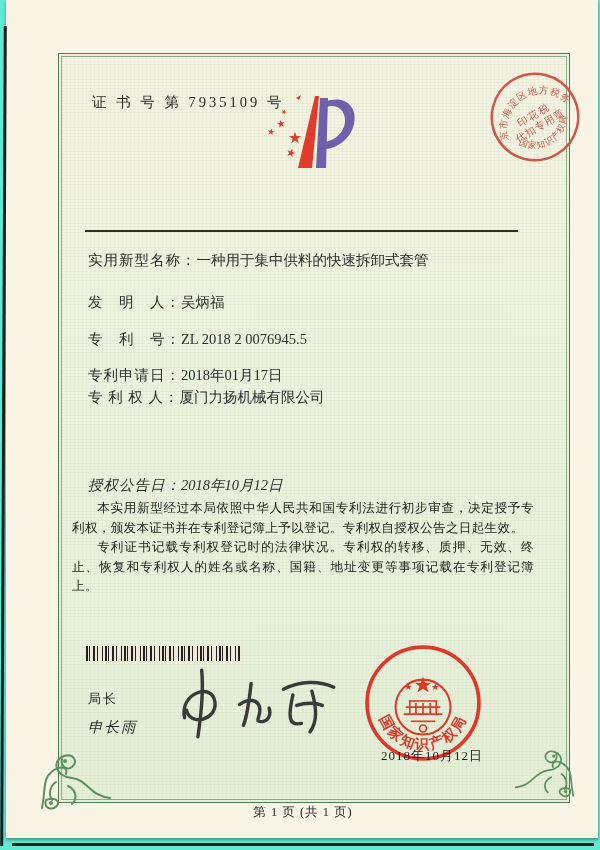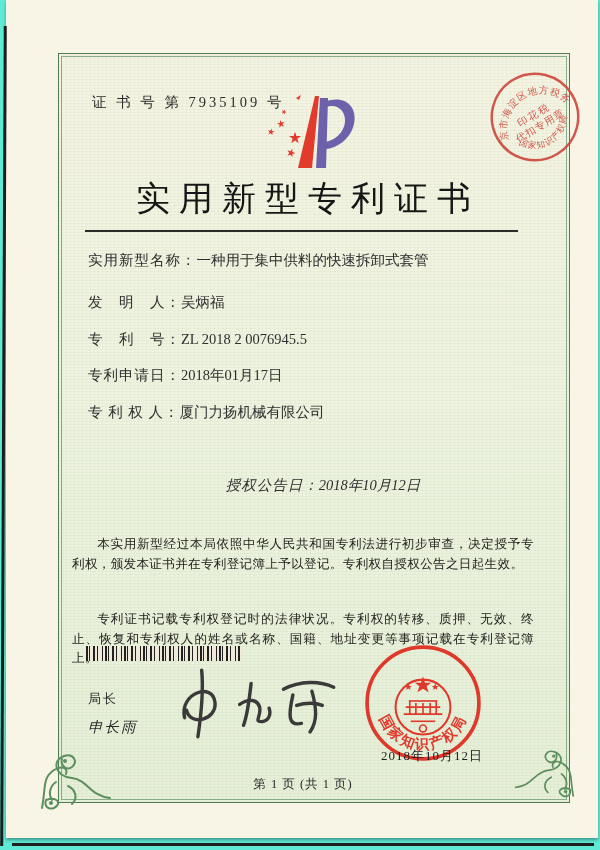--- a/index.html
+++ b/index.html
@@ -25,43 +25,43 @@
 
   .cert-no { position:absolute; left:92px; top:93px; font-size:14.5px; color:#2c2c2c; letter-spacing:3px; }
 
   .logo { position:absolute; left:258px; top:76px; }
   .tax-seal { position:absolute; left:487px; top:69px; transform:rotate(-31deg); opacity:.92; }
 
   .title { position:absolute; left:58px; top:176px; width:500px; text-align:center;
      font-size:34px; color:#161616; letter-spacing:9px; font-weight:500; }
   .title-rule { position:absolute; left:85px; top:230px; width:433px; height:2.4px; background:#2e2c28; }
 
-  .field-row { position:absolute; left:88px; font-size:14.5px; color:#2e2e2e; white-space:nowrap;text-align:center; }
+  .field-row { position:absolute; left:88px; font-size:14.5px; color:#2e2e2e; white-space:nowrap; }
   .field-row .lbl { letter-spacing:1px; }
   .pair2 { position:absolute; left:282px; top:0; }
 
   .body-text { position:absolute; left:72px; top:499px; width:462px;
      font-size:12.6px; line-height:19.6px; color:#23231f; text-align:justify; letter-spacing:.3px; }
-  .body-text p { text-indent:2em;margin-top:36px; }
+  .body-text p { text-indent:2em; }
 
   .barcode { position:absolute; left:86px; top:646px; width:155px; height:15px;
      background:repeating-linear-gradient(90deg,
        #21211f 0 2px, #eee9d8 2px 3px, #21211f 3px 4px, #eee9d8 4px 7px,
        #21211f 7px 9px, #eee9d8 9px 11px, #21211f 11px 12px, #eee9d8 12px 16px,
        #21211f 16px 17px, #eee9d8 17px 19px); }
 
   .official-title { position:absolute; left:88px; top:690px; font-size:13px; color:#2c2c2c; letter-spacing:2px; }
   .official-name  { position:absolute; left:88px; top:718px; font-size:14.5px; color:#2c2c2c; letter-spacing:2px;font-style:italic; }
   .signature { position:absolute; left:158px; top:662px; }
 
   .main-seal { position:absolute; left:362px; top:642px; }
   .seal-date { position:absolute; left:352px; top:747px; width:160px; text-align:center;
      font-size:13px; color:#1f1f1f; letter-spacing:1px; }
 
-  .footer { position:absolute; left:58px; top:776px; width:490px; text-align:center;
+  .footer { position:absolute; left:58px; top:804px; width:490px; text-align:center;
      font-size:12.5px; color:#2a2a2a; letter-spacing:1px; }
 
   .corner { position:absolute; }
   .corner-bl { left:34px; top:724px; }
   .corner-br { left:514px; top:716px; transform:scaleX(-1); }
 </style>
 </head>
 <body>
 
 <div class="scan">
@@ -128,36 +128,35 @@
     <text font-size="10" fill="#cf4a3e" letter-spacing="1">
       <textPath href="#taxTop2" startOffset="50%" text-anchor="middle">北京市海淀区地方税务局</textPath>
     </text>
     <text x="50" y="51" text-anchor="middle" font-size="10.5" fill="#cf4a3e" letter-spacing="2">印花税</text>
     <text x="50" y="64" text-anchor="middle" font-size="10.5" fill="#cf4a3e" letter-spacing="1">代扣专用章</text>
     <text font-size="9" fill="#cf4a3e" letter-spacing="1">
       <textPath href="#taxBottom" startOffset="50%" text-anchor="middle">国家知识产权局</textPath>
     </text>
   </svg>
 
-  <div class="title">实用新型专利证书</div>
   <div class="title-rule"></div>
 
   <div class="field-row" style="top:251px">
     <span class="lbl">实用新型名称：</span><span>一种用于集中供料的快速拆卸式套管</span>
   </div>
   <div class="field-row" style="top:293px">
     <span class="lbl">发　明　人：</span><span>吴炳福</span>
   </div>
   <div class="field-row" style="top:330px">
     <span class="lbl">专　利　号：</span><span>ZL 2018 2 0076945.5</span>
   </div>
   <div class="field-row" style="top:366px">
     <span class="lbl">专利申请日：</span><span>2018年01月17日</span>
   </div>
-  <div class="field-row" style="top:403px">
+  <div class="field-row" style="top:388px">
     <span class="lbl">专 利 权 人：</span><span>厦门力扬机械有限公司</span>
   </div>
   <div class="field-row" style="top:476px; width:470px;font-style:italic;">
     <span class="lbl">授权公告日：</span><span>2018年10月12日</span>
   </div>
 
   <div class="body-text">
     <p>本实用新型经过本局依照中华人民共和国专利法进行初步审查，决定授予专利权，颁发本证书并在专利登记簿上予以登记。专利权自授权公告之日起生效。</p>
     <p>专利证书记载专利权登记时的法律状况。专利权的转移、质押、无效、终止、恢复和专利权人的姓名或名称、国籍、地址变更等事项记载在专利登记簿上。</p>
   </div>

